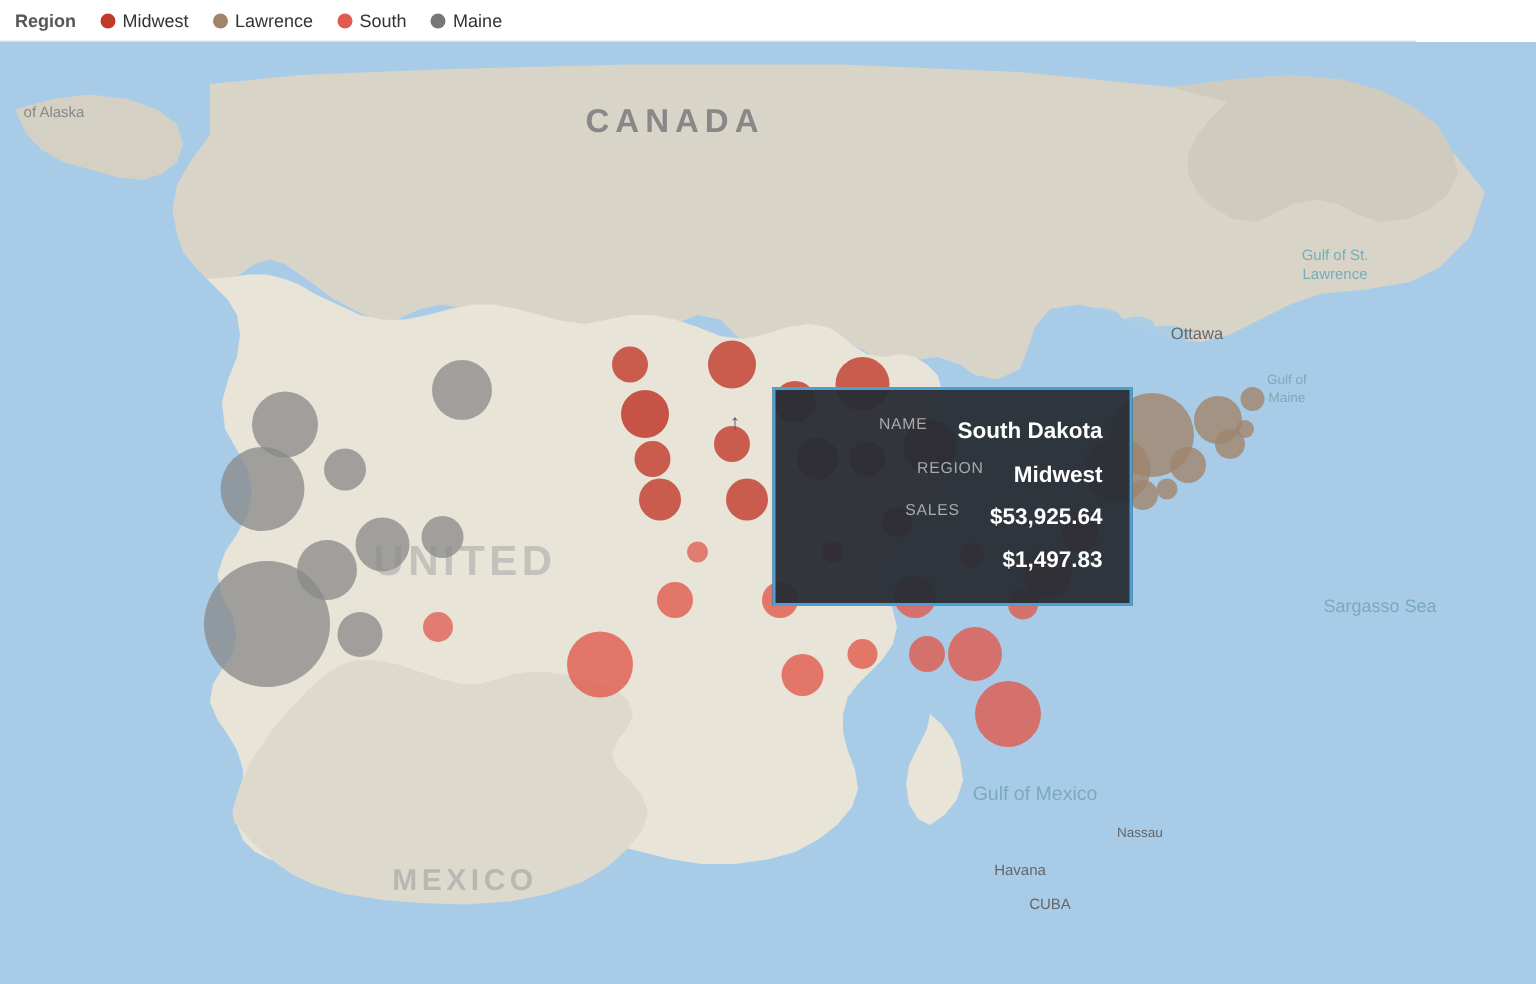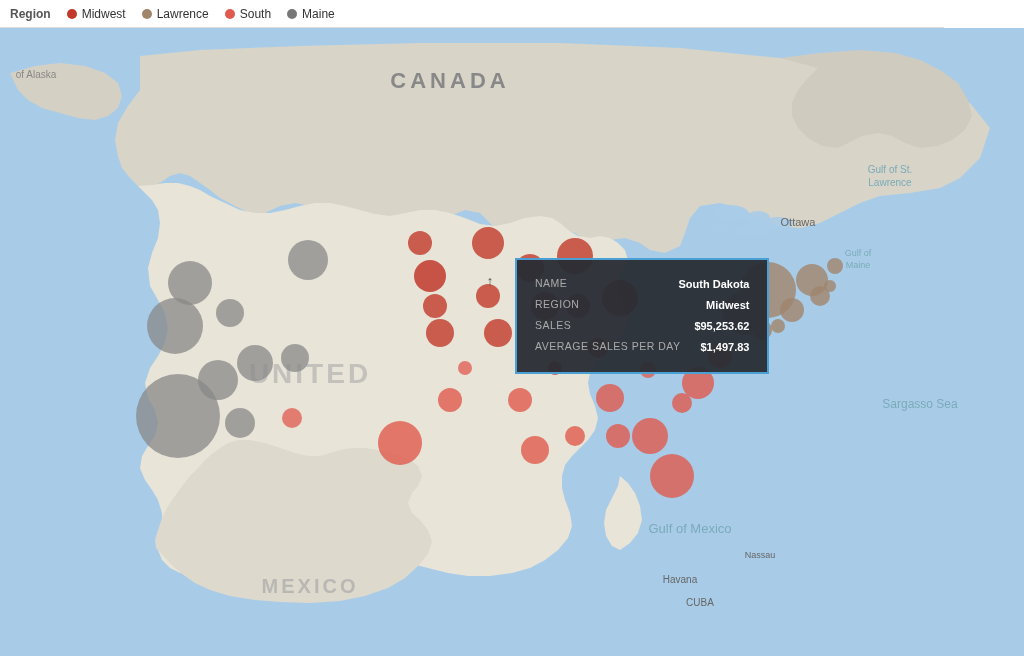--- a/index.html
+++ b/index.html
@@ -60,35 +60,35 @@
       border: 2px solid #4a9fd4;
       padding: 14px 18px;
       font-size: 11.5px;
       line-height: 1.9;
       z-index: 200;
       min-width: 240px;
     }
 
     .tooltip-row {
       display: flex;
-      justify-content: space-between;
+      justify-content: flex-end;
       gap: 20px;
     }
 
     .tooltip-label {
       color: #aaa;
       font-size: 10.5px;
       text-transform: uppercase;
       letter-spacing: 0.5px;
     }
 
     .tooltip-value {
       color: white;
       font-weight: bold;
-      font-size: 11px;
+      font-size: 15px;
       text-align: right;
     }
   </style>
 </head>
 <body>
 
 <div id="map-container">
 
   <div id="legend-bar">
     <span style="font-weight:bold; font-size:12px; color:#555;">Region</span>
@@ -249,21 +249,20 @@
     <div class="tooltip-row">
       <span class="tooltip-label">NAME</span>
       <span class="tooltip-value">South Dakota</span>
     </div>
     <div class="tooltip-row">
       <span class="tooltip-label">REGION</span>
       <span class="tooltip-value">Midwest</span>
     </div>
     <div class="tooltip-row">
       <span class="tooltip-label">SALES</span>
-      <span class="tooltip-value">$95,253.62</span>
-    </div>
-    <div class="tooltip-row">
-      <span class="tooltip-label">AVERAGE SALES PER DAY</span>
+      <span class="tooltip-value">$53,925.64</span>
+    </div>
+    <div class="tooltip-row">
       <span class="tooltip-value">$1,497.83</span>
     </div>
   </div>
 
 </div>
 
 </body></html>

